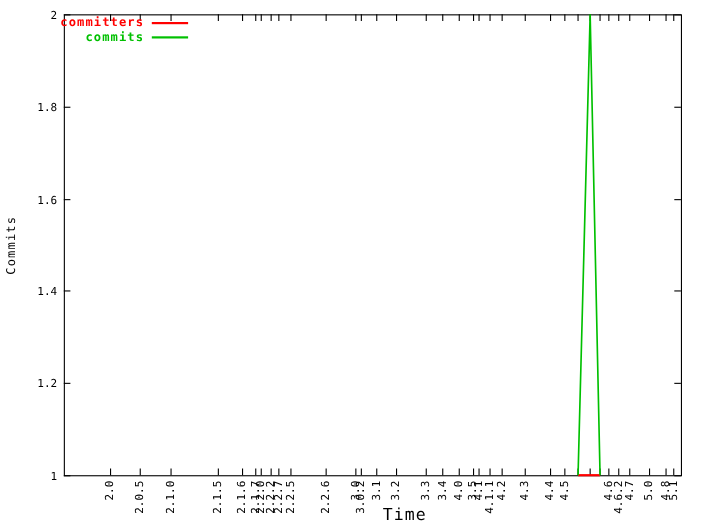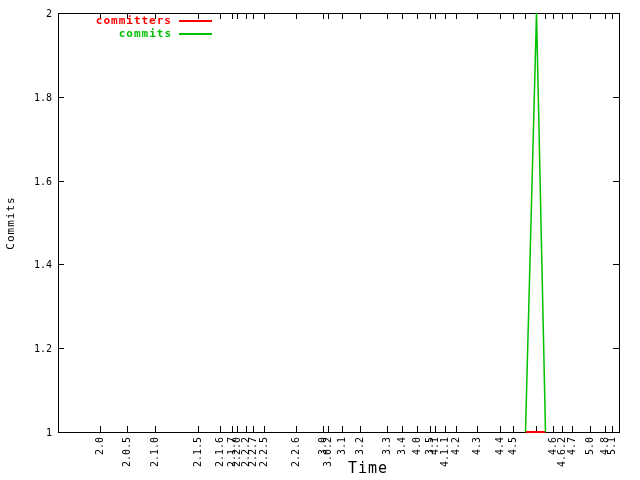--- a/index.html
+++ b/index.html
@@ -11,21 +11,21 @@
   .chart svg{position:absolute;left:0;top:0;}
   .ylabel{
     position:absolute;left:-89px;top:216px;width:200px;height:14px;
     text-align:center;font-size:11px;letter-spacing:1px;
     transform:rotate(-90deg);
   }
   .xlabel{
     position:absolute;left:288px;top:459px;width:100px;
     text-align:right;font-size:15px;letter-spacing:1px;
   }
-  .legend{position:absolute;left:58px;top:14px;width:113px;margin-left:41px;}
+  .legend{position:absolute;left:58px;top:14px;width:113px;}
   .legend-row{
     display:flex;justify-content:flex-end;align-items:center;
     gap:7px;height:13px;font-size:11px;font-weight:bold;letter-spacing:1px;
   }
   .legend-sample{width:33px;height:2px;flex:0 0 auto;}
 </style>
 </head>
 <body>
 
 <div class="chart">

